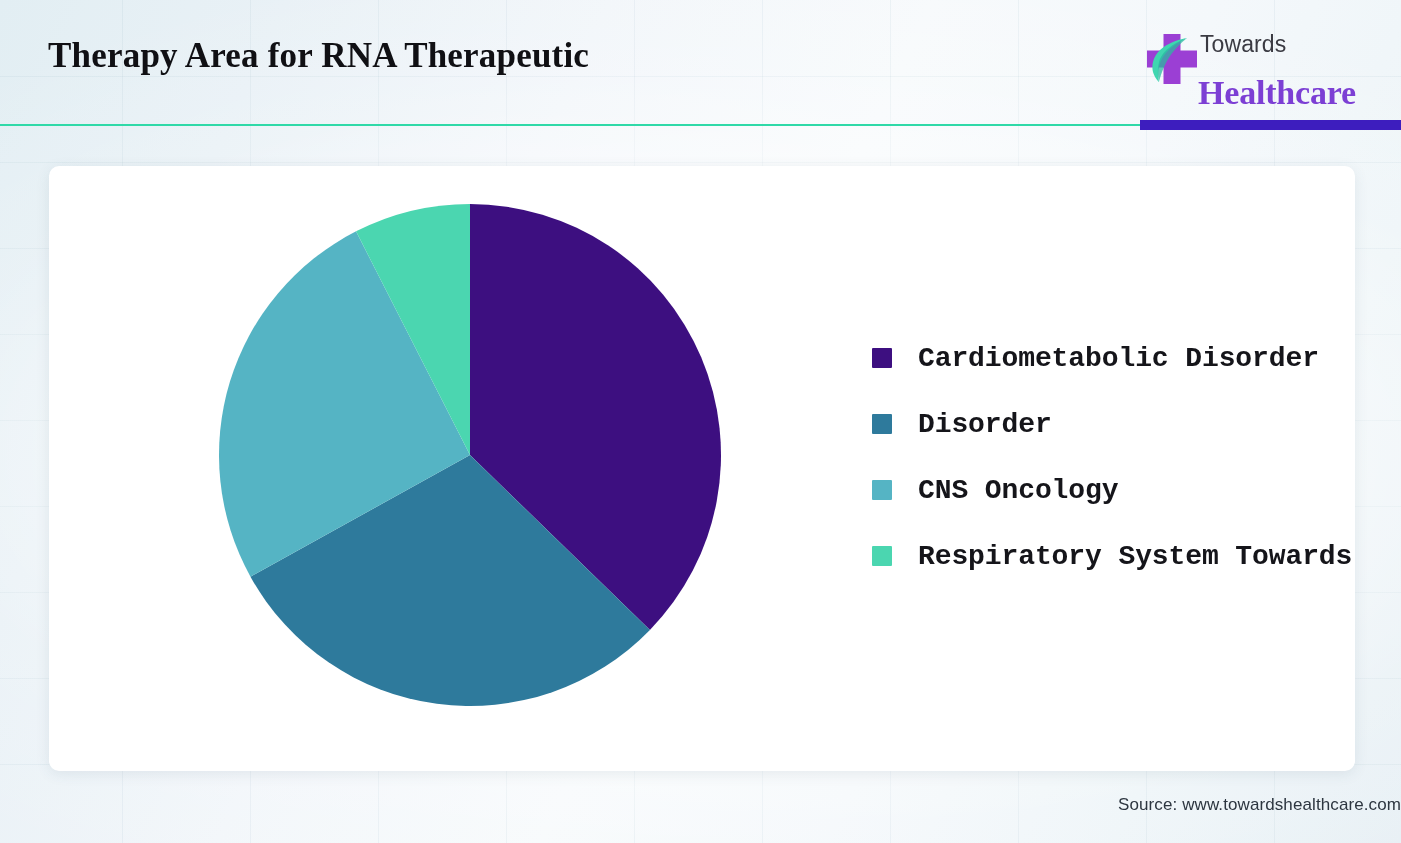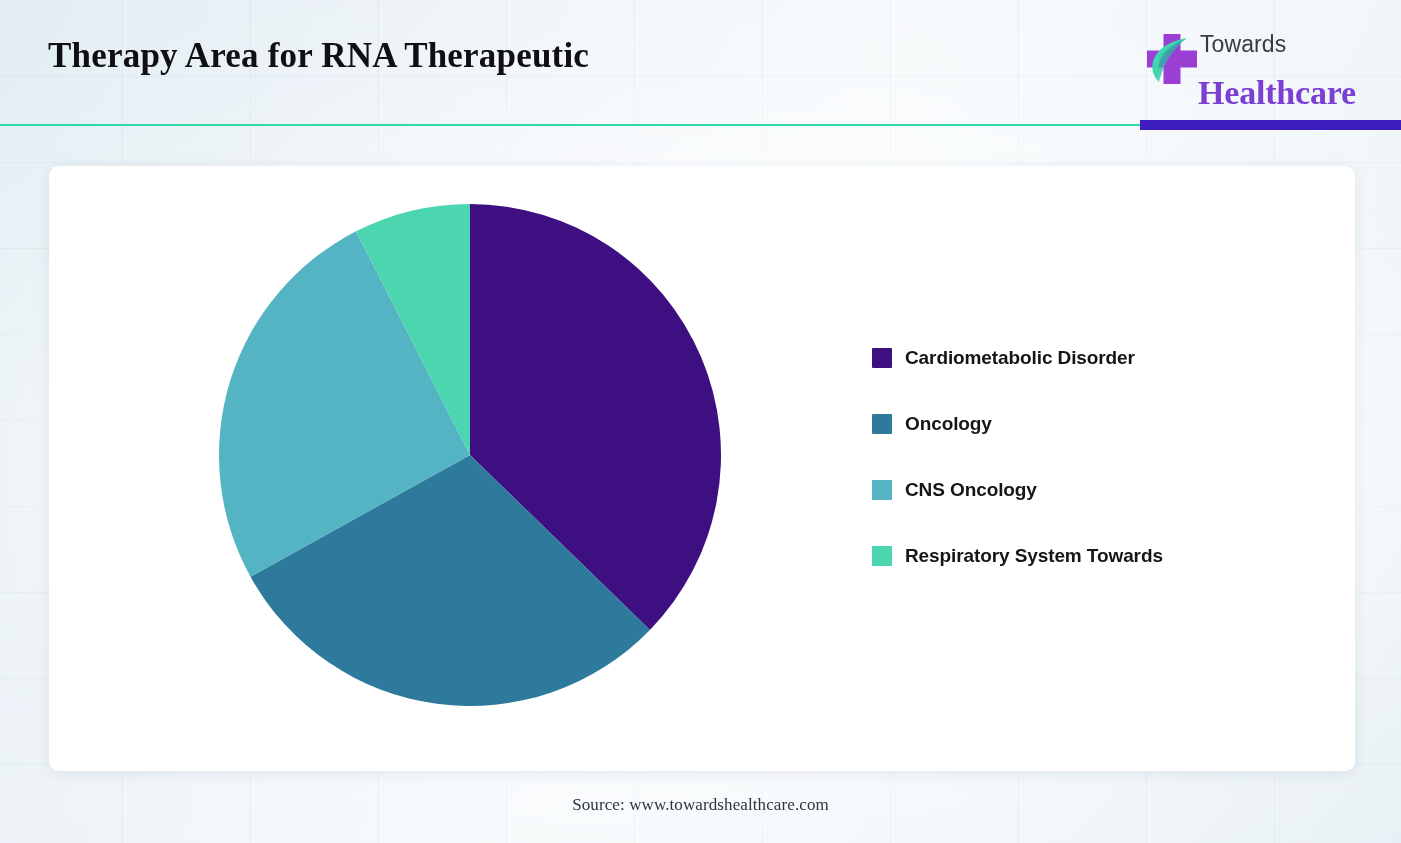--- a/index.html
+++ b/index.html
@@ -172,37 +172,37 @@
     margin-bottom: 44px;
   }
   .legend-row:last-child { margin-bottom: 0; }
   .legend-swatch {
     width: 20px;
     height: 20px;
     flex: 0 0 20px;
     border-radius: 1px;
   }
   .legend-label {
-    margin-left: 13px;
-    font-family: Liberation Sans, sans-serif;
+    margin-left: 26px;
+    font-family: Liberation Mono, monospace;
     font-weight: bold;
-    font-size: 19px;
+    font-size: 28px;
     color: #15151a;
     white-space: nowrap;
     letter-spacing: -0.1px;
   }
 
   
   #source {
     position: absolute;
     left: 0;
     top: 795px;
     width: 1401px;
-    text-align: center;
-    font-family: Liberation Serif, serif;
+    text-align: right;
+    font-family: Liberation Sans, sans-serif;
     font-size: 17px;
     color: #2d3640;
     letter-spacing: 0.1px;
   }
 </style>
 </head>
 <body>
 
 <div id="page">
 
@@ -244,21 +244,21 @@
 
     <div id="legend">
 
       <div class="legend-row">
         <span class="legend-swatch" style="background: rgb(61, 15, 128);"></span>
         <span class="legend-label">Cardiometabolic Disorder</span>
       </div>
 
       <div class="legend-row">
         <span class="legend-swatch" style="background: rgb(46, 122, 156);"></span>
-        <span class="legend-label">Oncology</span>
+        <span class="legend-label">Disorder</span>
       </div>
 
       <div class="legend-row">
         <span class="legend-swatch" style="background: rgb(85, 180, 196);"></span>
         <span class="legend-label">CNS Oncology</span>
       </div>
 
       <div class="legend-row">
         <span class="legend-swatch" style="background: rgb(75, 214, 176);"></span>
         <span class="legend-label">Respiratory System Towards</span>

